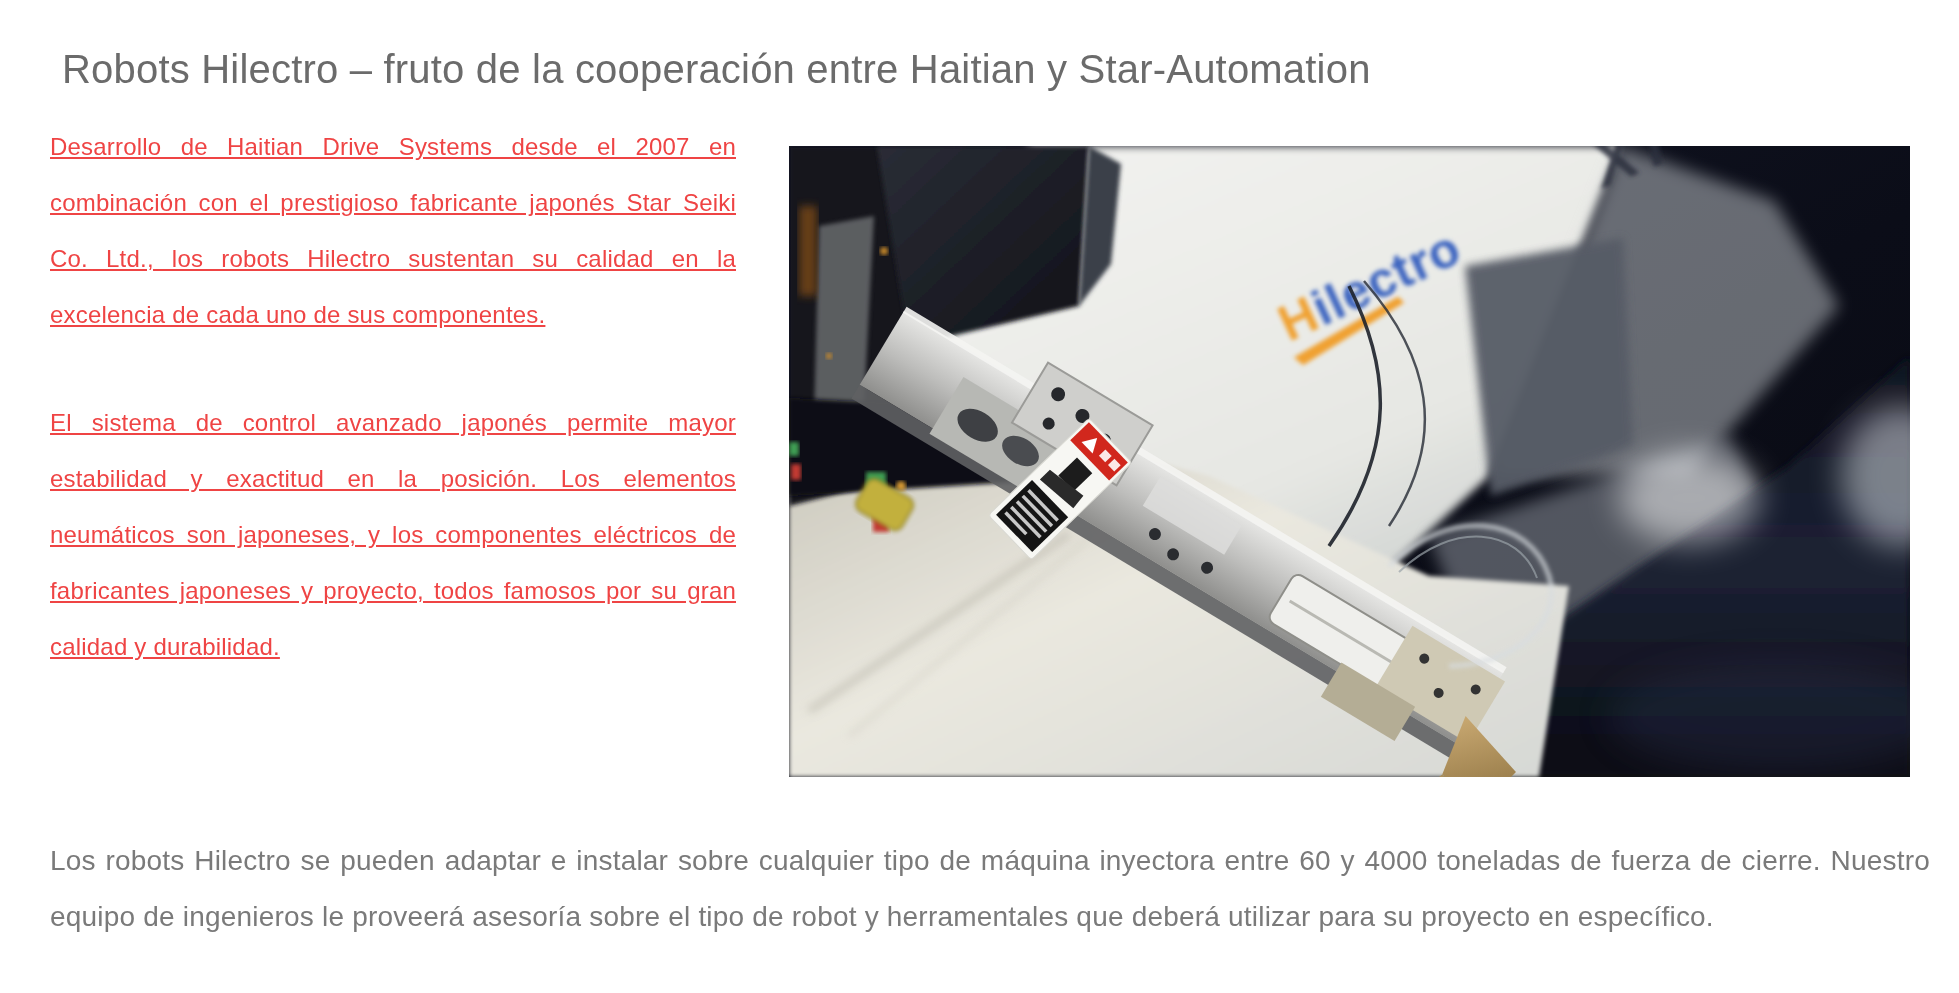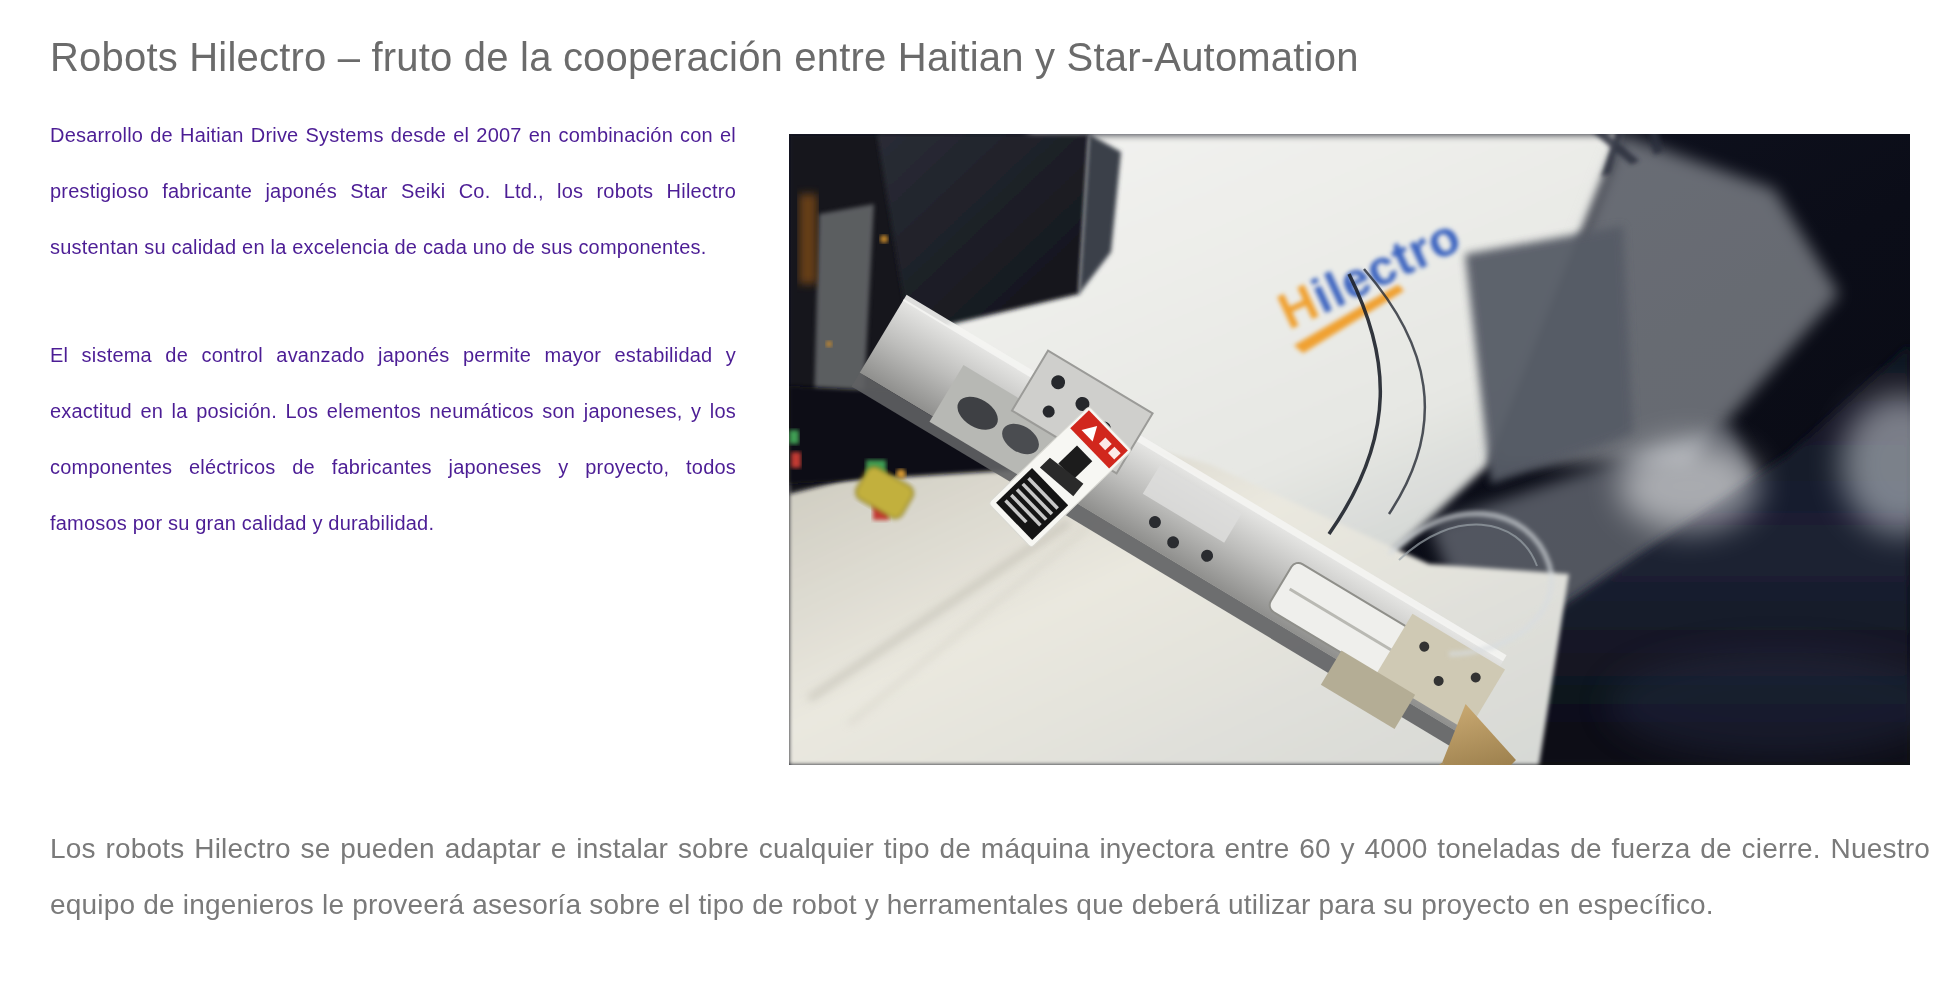--- a/index.html
+++ b/index.html
@@ -3,28 +3,28 @@
 <meta charset="utf-8">
 <style>
   html,body{margin:0;padding:0;background:#ffffff;}
   body{
     width:1959px;height:993px;overflow:hidden;
     font-family:"Liberation Sans","DejaVu Sans",sans-serif;
     -webkit-font-smoothing:antialiased;
   }
   .article{padding:33px 29px 0 50px;}
   h1.page-title{
-    margin:0;font-size:40px;line-height:48px;font-weight:400;
+    margin:12px;font-size:40px;line-height:48px;font-weight:400;
     color:#6b6b6b;letter-spacing:0.2px;
   }
   .content-row{display:flex;align-items:flex-start;margin-top:26px;}
   .text-col{width:686px;flex:0 0 686px;}
   .text-col p{
-    margin:0 0 52px 0;font-size:20px;line-height:56px;color:#4c1d95;
-    text-align:justify;text-justify:inter-word;letter-spacing:0.2px;
+    margin:0 0 52px 0;font-size:24px;line-height:56px;color:#ef4444;
+    text-align:justify;text-justify:inter-word;letter-spacing:0.2px;text-decoration:underline;
   }
   .text-col p:last-child{margin-bottom:0;}
   .photo-frame{
     margin-left:auto;margin-right:20px;margin-top:27px;
     width:1121px;height:631px;overflow:hidden;background:#0d0f1c;
     flex:0 0 auto;
   }
   .photo-frame svg{display:block;}
   .bottom-para{
     margin:56px 0 0 0;font-size:28px;line-height:56px;color:#7a7a7a;

